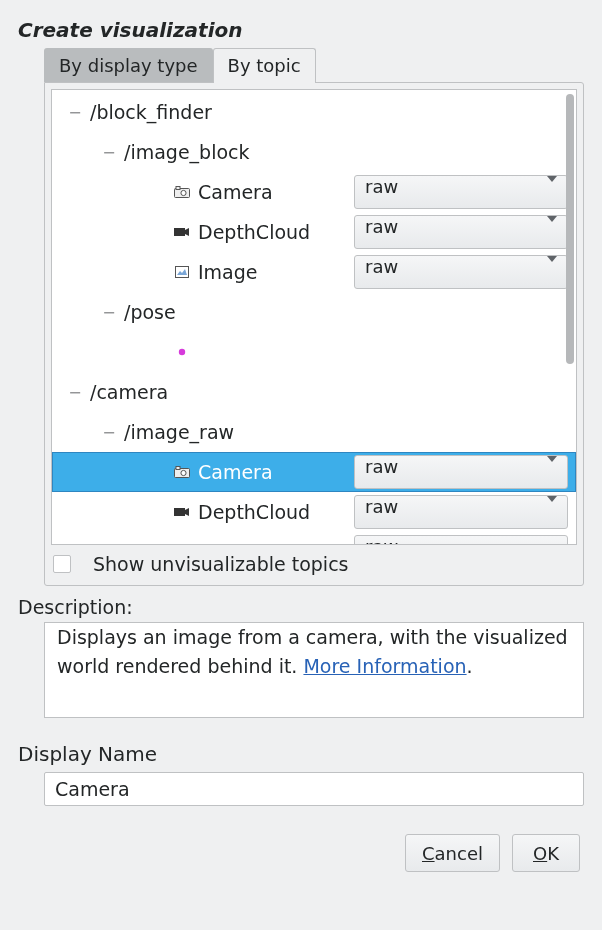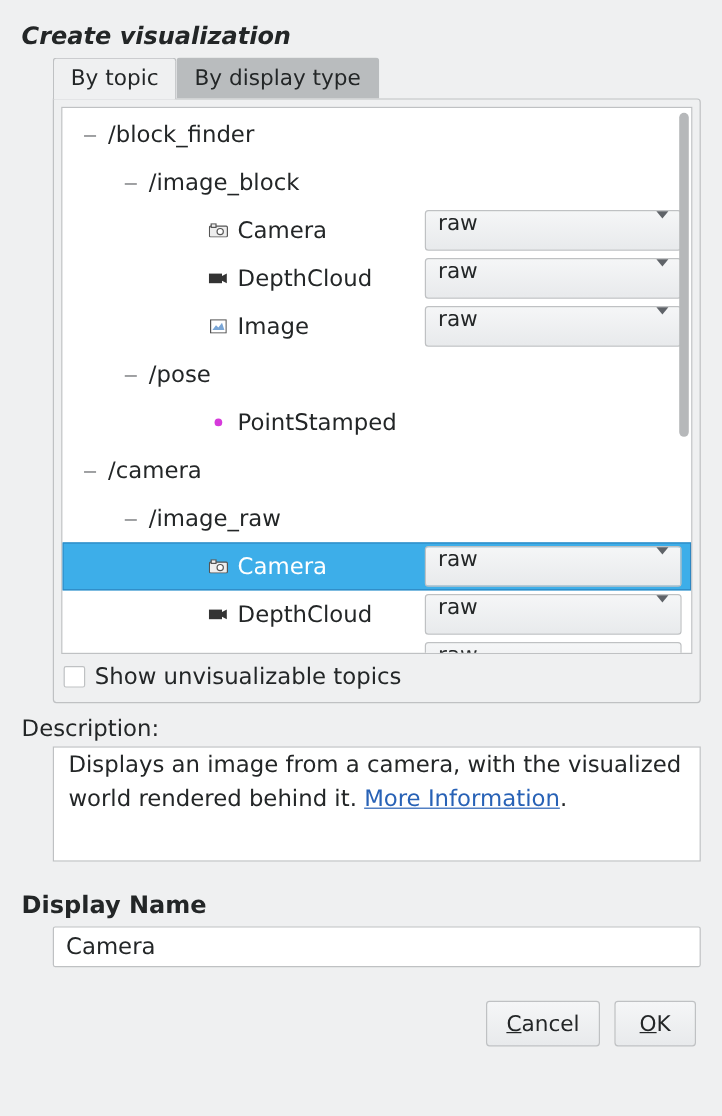--- a/index.html
+++ b/index.html
@@ -124,21 +124,21 @@
   .scrollbar {
     position: absolute;
     right: 2px; top: 4px;
     width: 8px; height: 270px;
     background: #b6b8ba;
     border-radius: 4px;
   }
   .check-row {
     display: flex;
     align-items: center;
-    gap: 8px;
+    gap: 22px;
     padding: 8px 6px 4px 2px;
   }
   .checkbox {
     width: 18px; height: 18px;
     background: #fff;
     border: 1px solid #bfc1c3;
     border-radius: 2px;
   }
   .desc-label {
     margin: 10px 0 4px 0;
@@ -149,21 +149,21 @@
     border: 1px solid #bfc1c3;
     min-height: 96px;
     padding: 0 12px;
     font-size: 19px;
     line-height: 1.55;
     margin-left: 26px;
   }
   .desc-box a { color: #2862b6; text-decoration: underline; }
   .dn-label {
     font-size: 20px;
-    font-weight: 700;
+    font-weight: 400;
     margin: 24px 0 6px 0;
   }
   .dn-input {
     margin-left: 26px;
     width: calc(100% - 26px);
     height: 34px;
     background: #fff;
     border: 1px solid #bfc1c3;
     border-radius: 2px;
     padding: 0 10px;
@@ -197,22 +197,22 @@
 </style>
 </head>
 <body>
 
 <div class="dialog">
 
   <div class="heading">Create visualization</div>
 
   <div class="tabs-area">
     <div class="tab-bar">
+      <div class="tab inactive">By display type</div>
       <div class="tab active">By topic</div>
-      <div class="tab inactive">By display type</div>
     </div>
 
     <div class="tab-content">
       <div class="tree-box">
         <div class="scrollbar"></div>
         <div class="tree">
 
           <div class="row">
             <span class="indent n0"></span>
             <span class="expander">−</span>
@@ -280,21 +280,20 @@
             <span class="lbl">/pose</span>
           </div>
 
           <div class="row">
             <span class="indent n3"></span>
             <span class="icon">
               <svg width="12" height="12" viewBox="0 0 12 12">
                   <circle cx="6" cy="6" r="3.2" fill="#d63adb"></circle>
                 </svg>
             </span>
-            <span class="lbl">PointStamped</span>
           </div>
 
           <div class="row">
             <span class="indent n0"></span>
             <span class="expander">−</span>
             <span class="lbl">/camera</span>
           </div>
 
           <div class="row">
             <span class="indent n1"></span>

